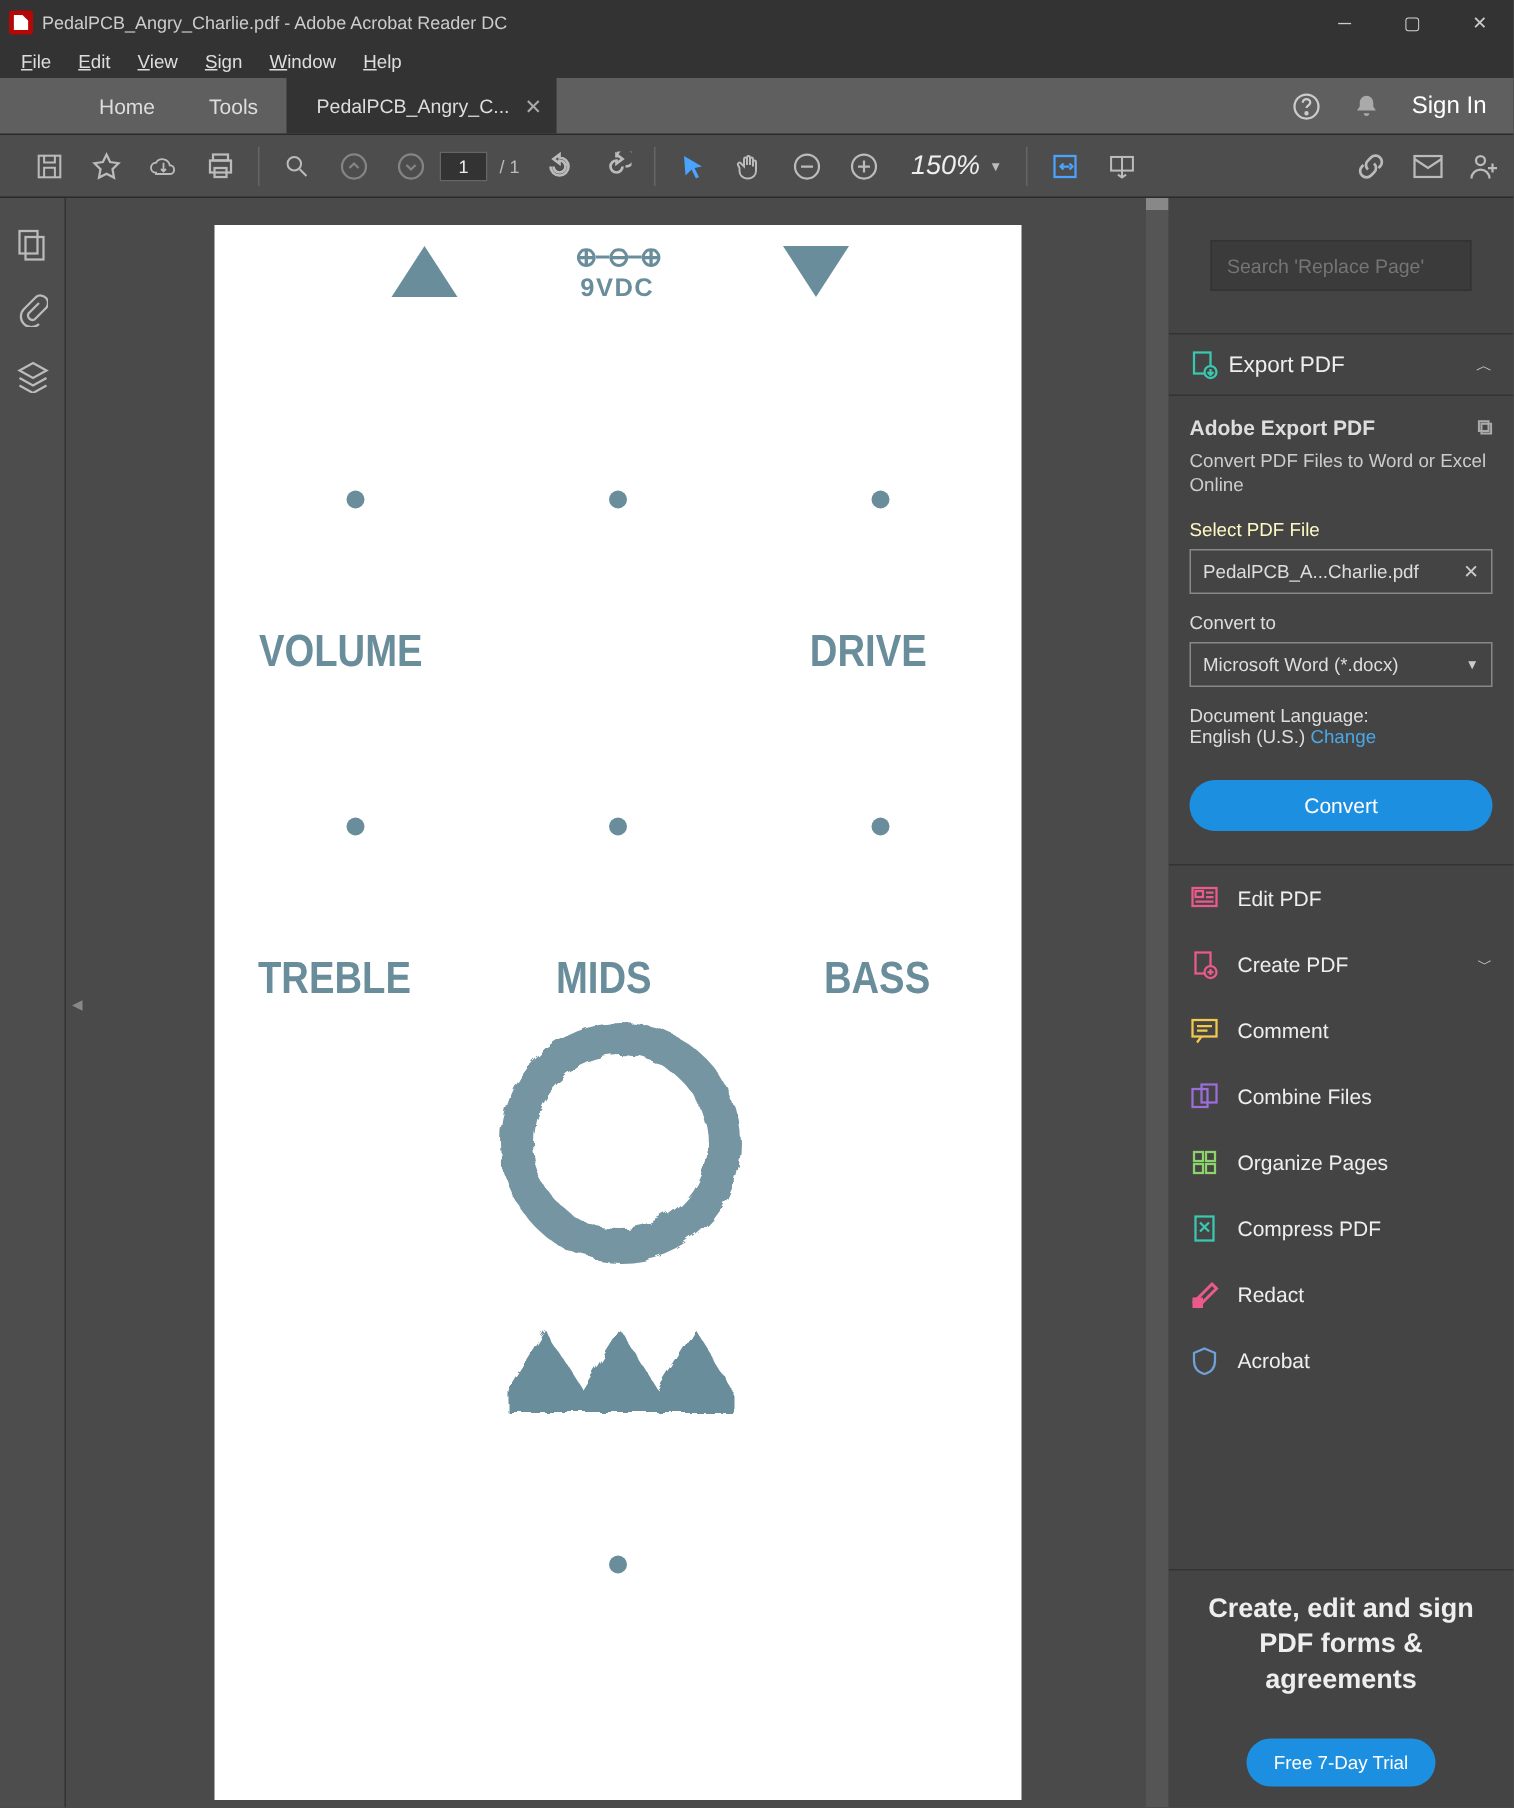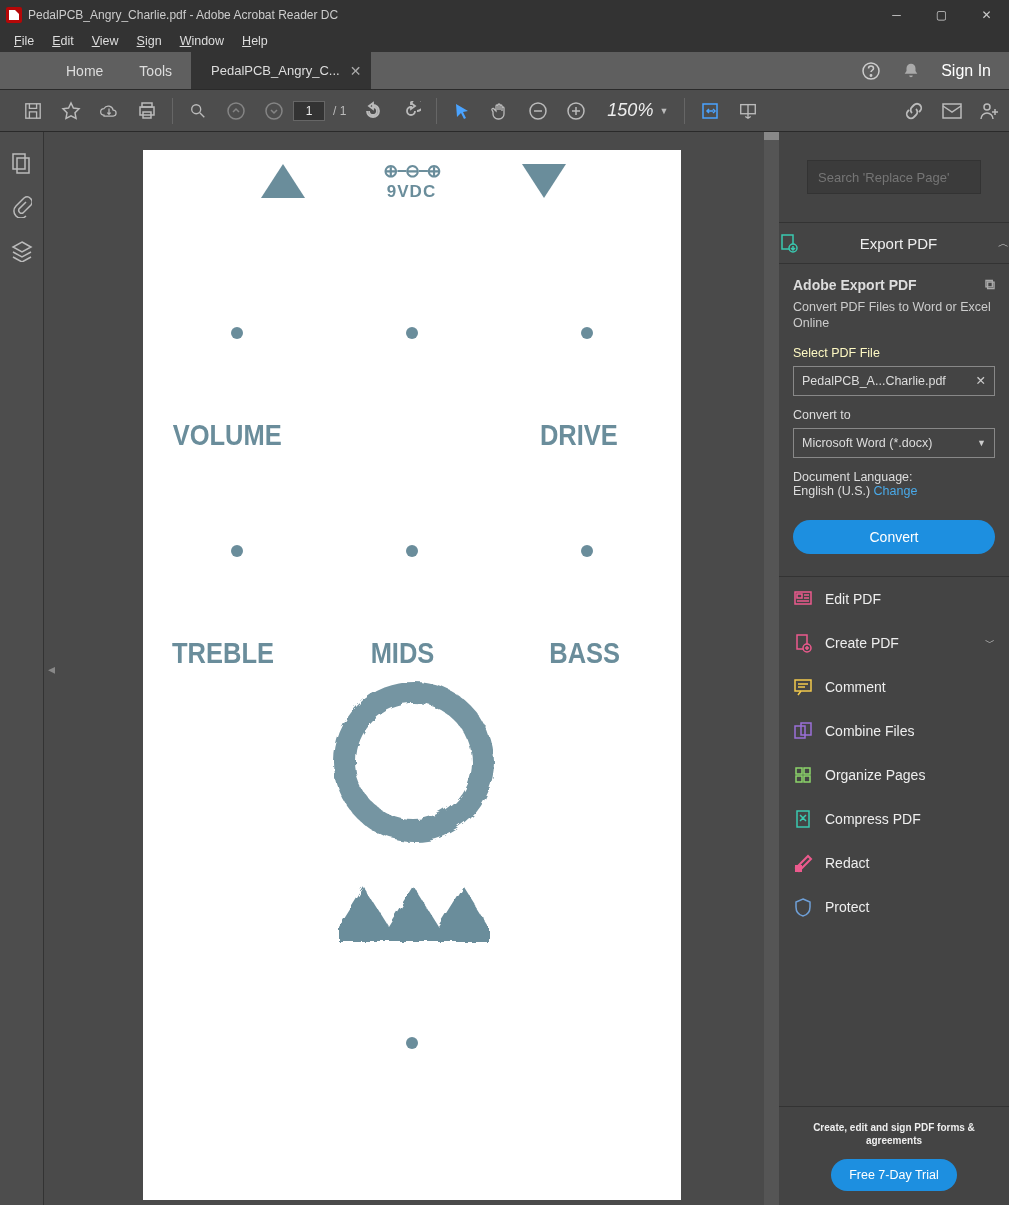--- a/index.html
+++ b/index.html
@@ -59,41 +59,41 @@
 .dot{position:absolute;width:12px;height:12px;background:#6a8d9b;border-radius:50%;}
 .lbl{position:absolute;color:#6a8d9b;font-weight:800;font-size:30px;letter-spacing:0px;font-family:Arial Black,Arial;transform:scaleX(0.85);}
 .stomp{position:absolute;left:50%;top:530px;transform:translateX(-50%);}
 .stomp .ring{width:160px;height:160px;border:22px solid #6a8d9b;border-radius:50%;filter:url(#rough);opacity:0.92;}
 .zig{position:absolute;left:50%;top:720px;transform:translateX(-50%);width:160px;height:70px;}
 
 
 .rightpanel{ width:230px; background:#444; display:flex; flex-direction:column; }
 .search{ margin:28px; height:34px; background:#3b3b3b; border:1px solid #333; display:flex;align-items:center;padding:0 10px;}
 .search input{ background:transparent;border:none;outline:none;color:#aaa;font-size:13px;width:100%;}
-.panel-hdr{ display:flex;align-items:center; padding:10px 0; gap:20px; border-top:1px solid #333;border-bottom:1px solid #333;text-align:center;}
+.panel-hdr{ display:flex;align-items:center; padding:10px 14px; gap:6px; border-top:1px solid #333;border-bottom:1px solid #333;}
 .panel-hdr .t{ color:#eee; font-size:15px; flex:1;}
 .panel-hdr .chev{ color:#ccc; font-size:11px;}
 .export-body{ padding:12px 14px; color:#ddd; font-size:13px; border-bottom:1px solid #333;}
 .export-body .h{ font-weight:600; font-size:14px; margin-bottom:6px; display:flex;justify-content:space-between;align-items:center;}
 .export-body .sub{ color:#ccc; font-size:12.5px; line-height:1.3; margin-bottom:14px;}
 .export-body .lk{ color:#fef9c3; font-size:12.5px; margin-bottom:6px;}
 .filebox,.selbox{ border:1px solid #888; height:30px; display:flex;align-items:center;justify-content:space-between;padding:0 8px;font-size:12.5px;margin-bottom:12px;}
 .filebox .x{color:#ccc;}
 .selbox .dd{color:#ccc;font-size:9px;}
 .lang{ font-size:12.5px; color:#ddd; margin-top:6px;}
 .lang a{color:#49a9e8;text-decoration:none;}
 .convert{ background:#1d8fe0; color:#fff; text-align:center; padding:9px 0; border-radius:18px; margin:22px 0 10px; font-size:14px;}
 
 .toollist{ flex:1; overflow:hidden;}
 .tool{ display:flex;align-items:center; padding:12px 14px; gap:12px; color:#eee; font-size:14px;}
 .tool .ico{width:20px;height:20px;display:flex;align-items:center;justify-content:center;}
 .tool .chev{margin-left:auto;color:#ccc;font-size:10px;}
 
 .promo{ border-top:1px solid #333; padding:14px 10px; text-align:center;}
-.promo .t{ color:#eee; font-size:10px; font-weight:600; line-height:1.3; margin-bottom:12px;}
+.promo .t{ color:#eee; font-size:18px; font-weight:600; line-height:1.3; margin-bottom:28px;}
 .trial{ display:inline-block; background:#1d8fe0; color:#fff; padding:9px 18px; border-radius:20px; font-size:12.5px;}
 
 svg{display:block;}
 </style>
 </head>
 <body>
 
 <div class="titlebar">
   <div class="logo"></div>
   <div class="title">PedalPCB_Angry_Charlie.pdf - Adobe Acrobat Reader DC</div>
@@ -420,21 +420,21 @@
             </svg>
           </span>
           <span>Redact</span>
         </div>
       <div class="tool">
           <span class="ico">
             <svg width="20" height="20" fill="none" stroke="#6fa0d8" stroke-width="1.5">
               <path d="M10 2l7 3v5c0 5-3 8-7 9-4-1-7-4-7-9V5z"></path>
             </svg>
           </span>
-          <span>Protect</span>
+          <span>Acrobat</span>
         </div>
     </div>
 
     <div class="promo">
       <div class="t">Create, edit and sign PDF forms &amp; agreements</div>
       <div class="trial">Free 7-Day Trial</div>
     </div>
   </div>
 </div>
 

